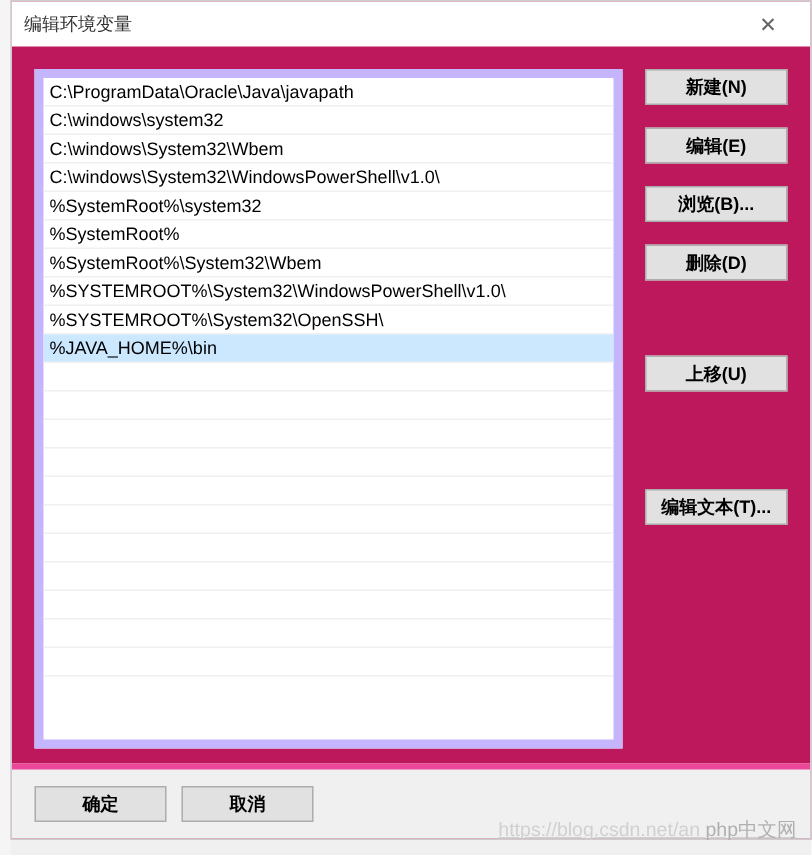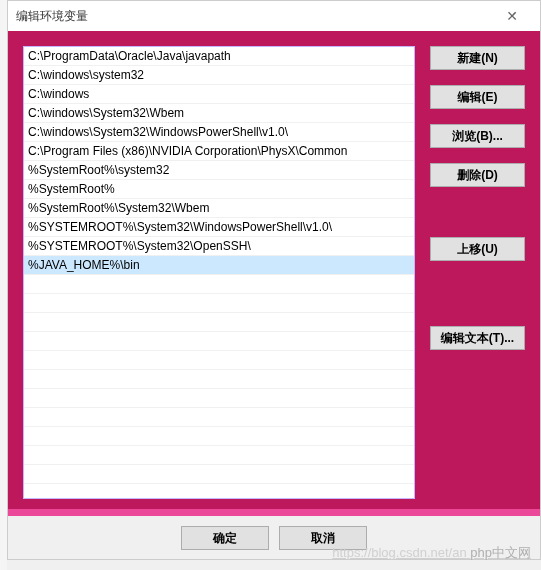--- a/index.html
+++ b/index.html
@@ -42,21 +42,21 @@
       font-size: 14px;
     }
     .body {
       flex: 1;
       display: flex;
       padding: 15px 15px 10px 15px;
       gap: 15px;
     }
     .list-container {
       flex: 1;
-      border: 1px solid #c4b5fd;
+      border: 6px solid #c4b5fd;
       background: #ffffff;
       display: flex;
       flex-direction: column;
       overflow: hidden;
     }
     .list {
       flex: 1;
       overflow-y: auto;
     }
     .list-row {
@@ -90,25 +90,25 @@
       line-height: 22px;
       cursor: pointer;
       margin-bottom: 0;
       font-weight: bold;
     }
     .gap-sm { height: 15px; }
     .gap-lg { height: 50px; }
     .footer {
       height: 50px;
       display: flex;
-      justify-content: center;
+      justify-content: flex-start;
       align-items: center;
       padding: 1px 15px;
       gap: 10px;
-      border-top: 7px solid #ec4899;
+      border-top: 4px solid #ec4899;
       background: #f0f0f0;
     }
     .footer .btn {
       width: 88px;
     }
     .left-edge {
       position: absolute;
       left: 0;
       top: 0;
       width: 7px;
@@ -145,24 +145,22 @@
       <span>✕</span>
     </div>
   </div>
 
   <div class="body">
 
     <div class="list-container">
       <div class="list" id="path-list">
           <div class="list-row">C:\ProgramData\Oracle\Java\javapath</div>
           <div class="list-row">C:\windows\system32</div>
-          <div class="list-row">C:\windows</div>
           <div class="list-row">C:\windows\System32\Wbem</div>
           <div class="list-row">C:\windows\System32\WindowsPowerShell\v1.0\</div>
-          <div class="list-row">C:\Program Files (x86)\NVIDIA Corporation\PhysX\Common</div>
           <div class="list-row">%SystemRoot%\system32</div>
           <div class="list-row">%SystemRoot%</div>
           <div class="list-row">%SystemRoot%\System32\Wbem</div>
           <div class="list-row">%SYSTEMROOT%\System32\WindowsPowerShell\v1.0\</div>
           <div class="list-row">%SYSTEMROOT%\System32\OpenSSH\</div>
           <div class="list-row selected">%JAVA_HOME%\bin</div>
           <div class="list-row empty">&nbsp;</div>
           <div class="list-row empty">&nbsp;</div>
           <div class="list-row empty">&nbsp;</div>
           <div class="list-row empty">&nbsp;</div>

